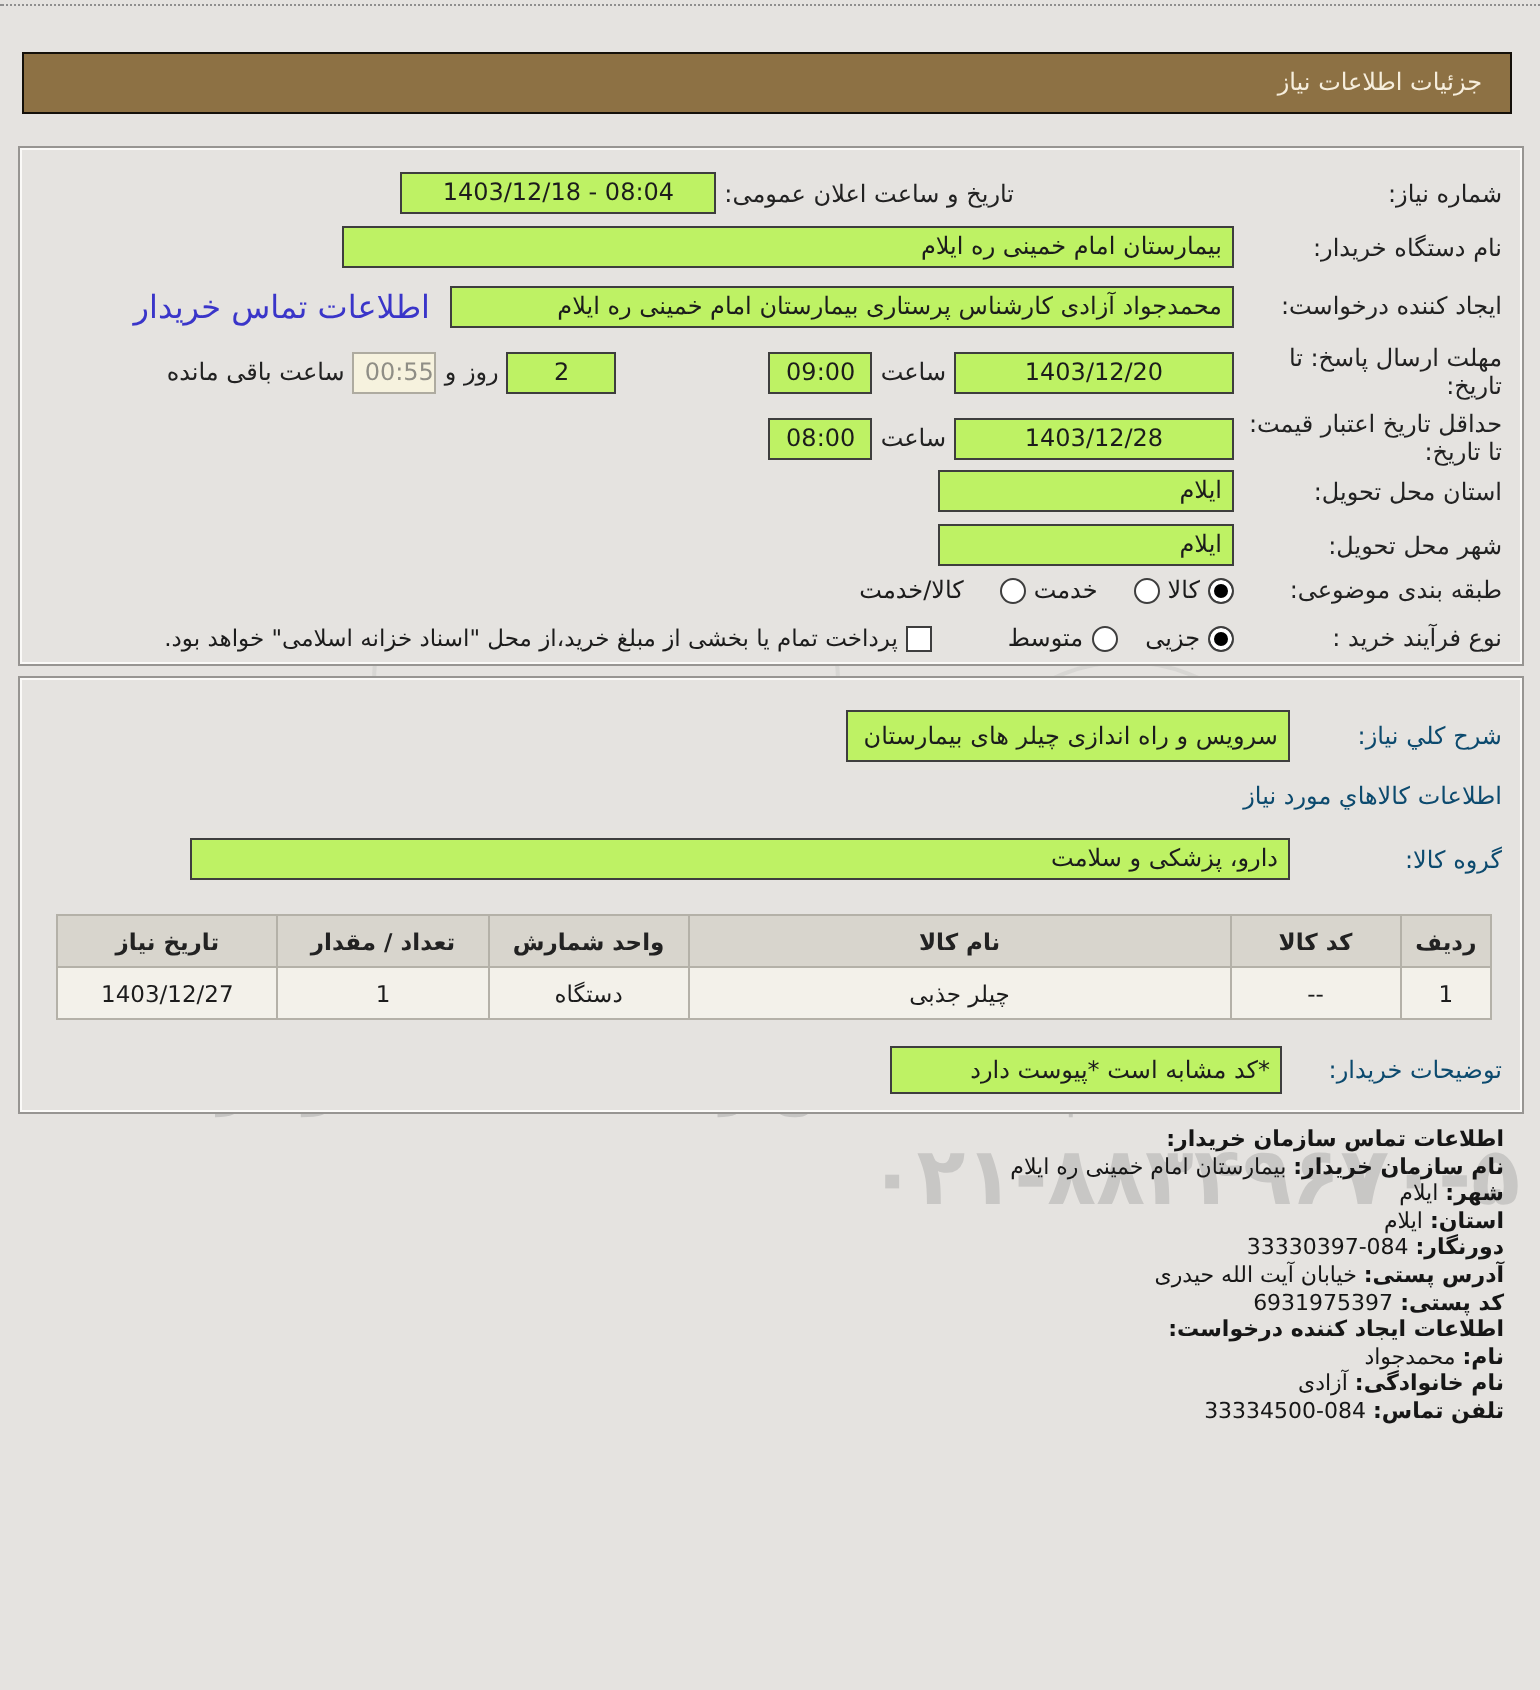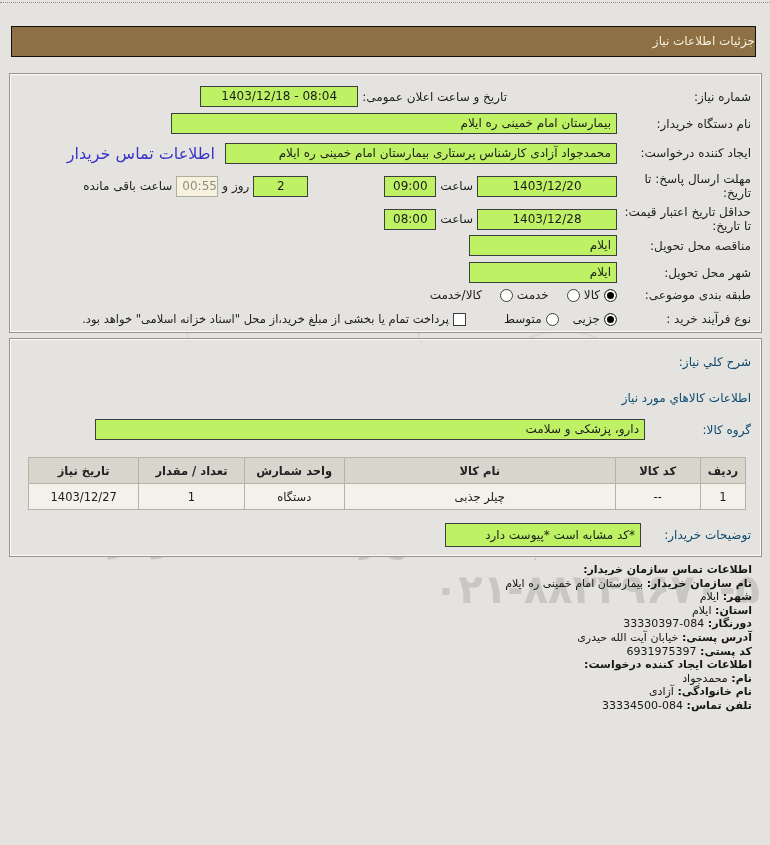--- a/index.html
+++ b/index.html
@@ -1,19 +1,19 @@
 <!DOCTYPE html>
 <html lang="fa" dir="rtl"><head>
 <meta charset="utf-8">
 <style>
   html,body{margin:0;padding:0;}
   body{background:#cfcfcf;font-family:"DejaVu Sans",sans-serif;}
   .screen{position:relative;width:770px;height:845px;background:#e5e3e0;overflow:hidden;direction:rtl;color:#1c1c1c;font-size:12px;}
   .top-dotted{position:absolute;top:2px;left:0;width:770px;border-top:1px dotted #8f8f8f;}
-  .title-bar{position:absolute;top:26px;left:11px;width:745px;height:31px;background:#8d7144;border:1px solid #14100a;box-sizing:border-box;color:#f6eedd;line-height:29px;font-size:12px;}
+  .title-bar{position:absolute;top:26px;left:11px;width:745px;height:31px;background:#8d7144;border:1px solid #14100a;box-sizing:border-box;color:#f6eedd;line-height:29px;padding-right:14px;font-size:12px;}
   .panel{position:absolute;left:9px;width:753px;border:1px solid #979592;box-shadow:1px 1px 0 #fbfaf8 inset, -1px -1px 0 #fbfaf8 inset;background:#e5e3e0;box-sizing:border-box;}
   .panel1{top:73px;height:260px;}
   .panel2{top:338px;height:219px;}
   .row{position:absolute;right:10px;left:10px;display:flex;align-items:center;gap:4px;}
   .lbl{color:#222;font-size:12px;line-height:14px;}
   .lcol{width:130px;flex:none;}
   .box{background:#bef264;border:1px solid #3e3e3e;height:21px;line-height:19px;padding:0 5px;box-sizing:border-box;font-size:12px;white-space:nowrap;overflow:hidden;flex:none;}
   .center{text-align:center;}
   .ltr{direction:ltr;}
   .cream{background:#f6f2de;color:#8f8e86;border-color:#aeaba0;text-align:center;}
@@ -90,21 +90,21 @@
     </div>
 
     <div class="row" style="top:129px;height:32px">
       <span class="lbl lcol">حداقل تاریخ اعتبار قیمت: تا تاریخ:</span>
       <span class="box center ltr" style="width:140px">1403/12/28</span>
       <span class="lbl">ساعت</span>
       <span class="box center ltr" style="width:52px">08:00</span>
     </div>
 
     <div class="row" style="top:161px">
-      <span class="lbl lcol">مناقصه محل تحویل:</span>
+      <span class="lbl lcol">استان محل تحویل:</span>
       <span class="box" style="width:148px">ایلام</span>
     </div>
 
     <div class="row" style="top:188px">
       <span class="lbl lcol">شهر محل تحویل:</span>
       <span class="box" style="width:148px">ایلام</span>
     </div>
 
     <div class="row" style="top:214px">
       <span class="lbl lcol">طبقه بندی موضوعی:</span>
@@ -125,20 +125,21 @@
       <span class="check" style="margin-right:34px"></span>
       <span class="note-text">پرداخت تمام یا بخشی از مبلغ خرید،از محل "اسناد خزانه اسلامی" خواهد بود.</span>
     </div>
 
   </div>
 
   <div class="panel panel2">
 
     <div class="row" style="top:16px">
       <span class="lbl b" style="width:102px;flex:none">شرح کلي نیاز:</span>
+      <span class="box" style="width:222px;height:26px;line-height:24px">سرویس و راه اندازی چیلر های بیمارستان</span>
     </div>
 
     <div class="row" style="top:52px">
       <span class="lbl b">اطلاعات کالاهاي مورد نیاز</span>
     </div>
 
     <div class="row" style="top:80px">
       <span class="lbl b" style="width:102px;flex:none">گروه کالا:</span>
       <span class="box" style="width:550px">دارو، پزشکی و سلامت</span>
     </div>

